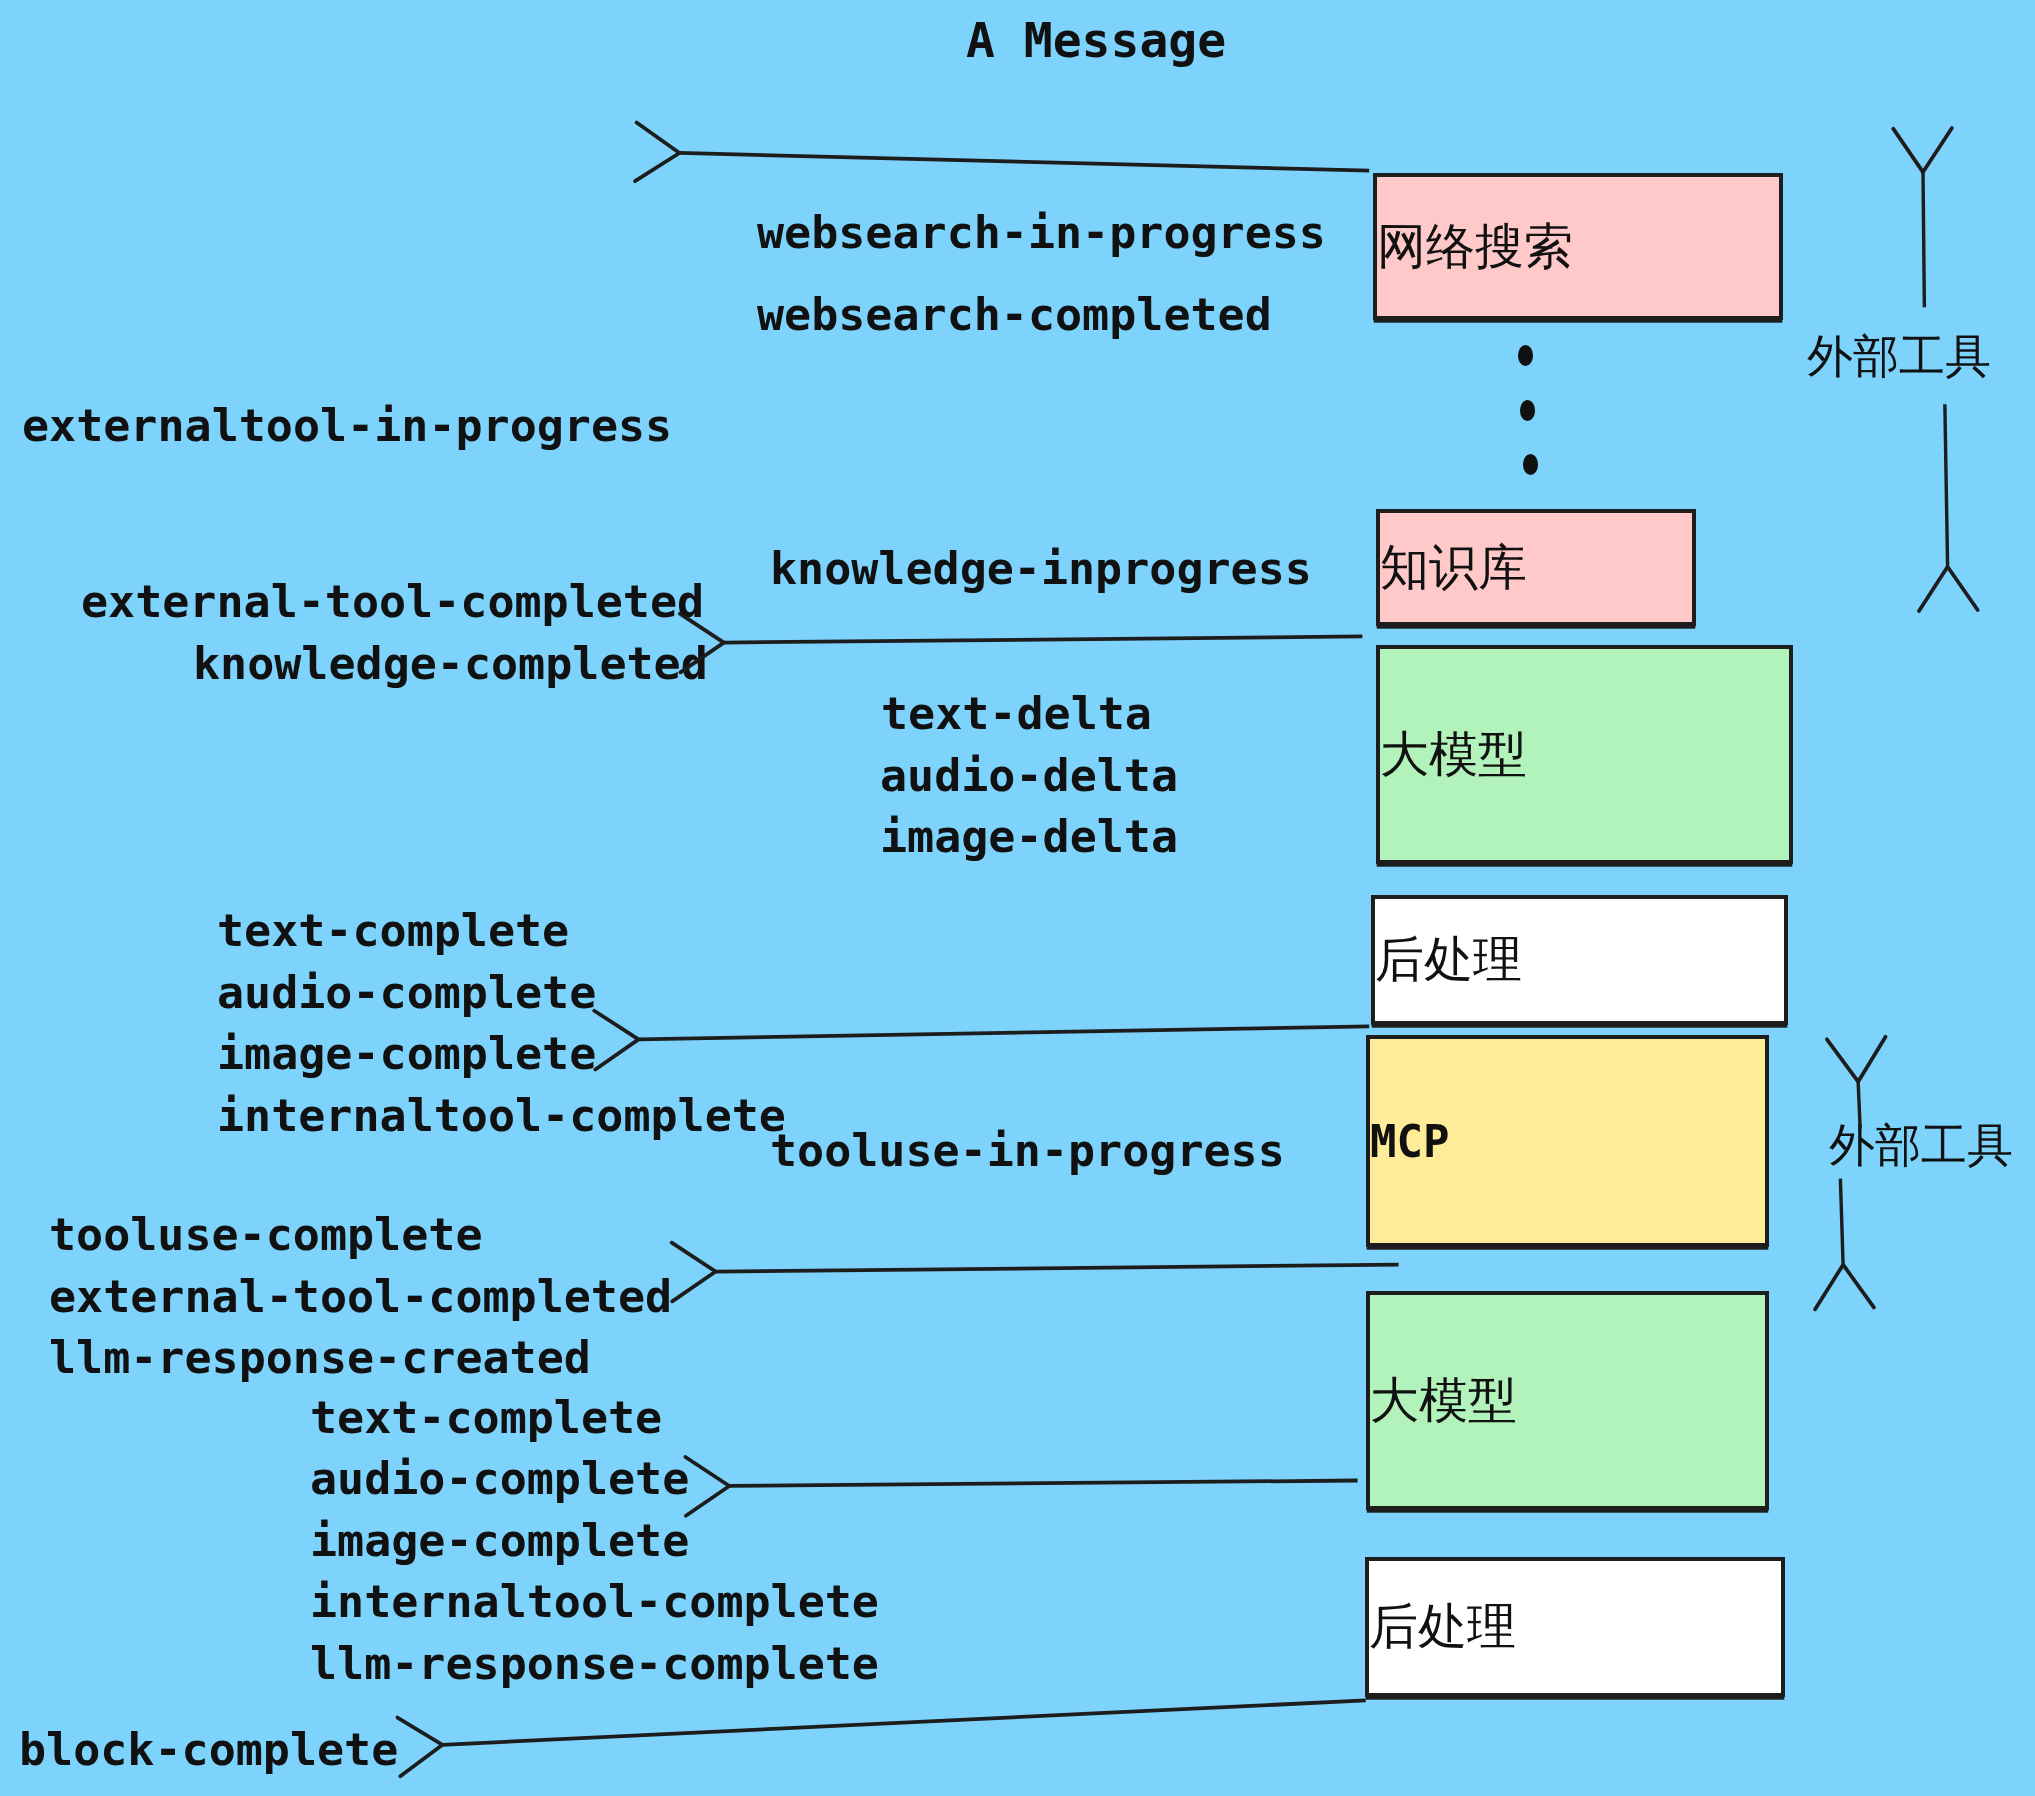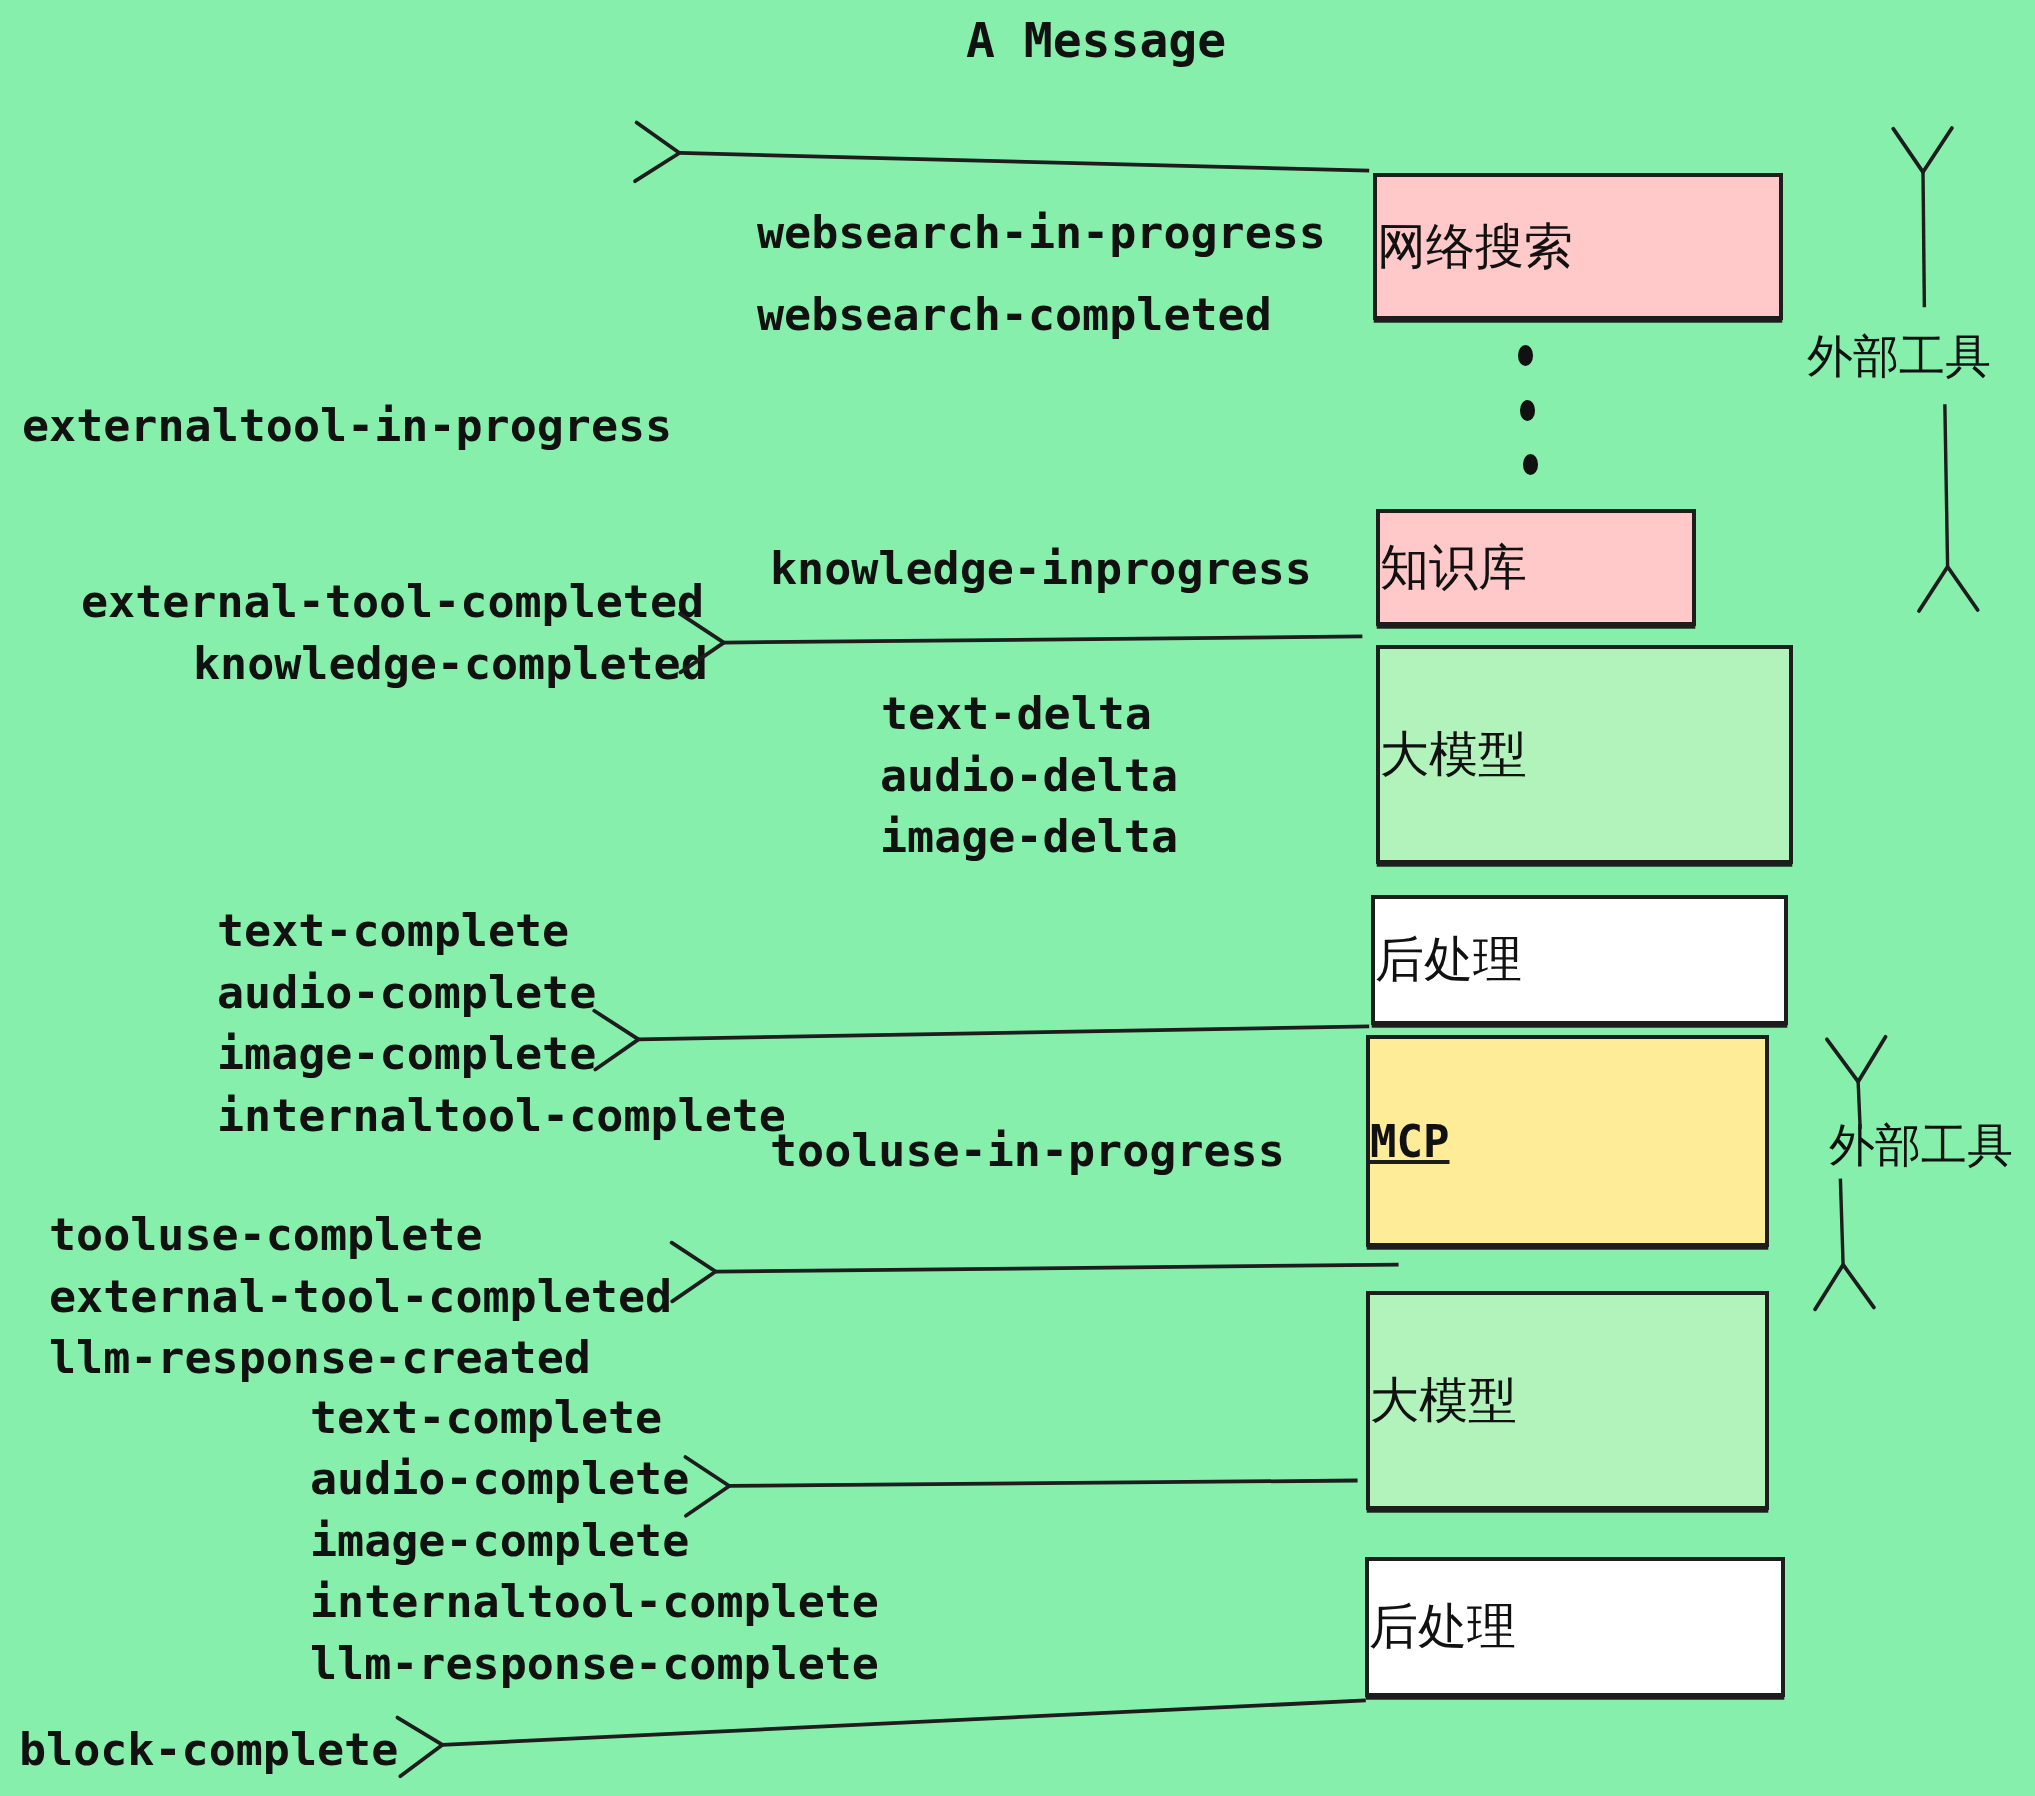--- a/index.html
+++ b/index.html
@@ -6,21 +6,21 @@
     margin: 0;
     padding: 0;
     background: #ffffff;
     width: 2035px;
     height: 1796px;
   }
   #canvas {
     position: relative;
     width: 2035px;
     height: 1796px;
-    background: #86efac;
+    background: #7dd3fc;
     overflow: hidden;
     color: #1d1d1d;
   }
   .title {
     position: absolute;
     font: bold 48px "DejaVu Sans Mono", monospace;
     white-space: nowrap;
     color: #111;
   }
   .ev {
@@ -107,21 +107,21 @@
   </div>
 
   <div class="node" style="left: 1376px; top: 645px; width: 417px; height: 219px; background: rgb(178, 242, 187);">
     <span class="node-label">大模型</span>
   </div>
 
   <div class="node" style="left: 1371px; top: 895px; width: 417px; height: 130px; background: rgb(255, 255, 255);">
     <span class="node-label">后处理</span>
   </div>
 
-  <div class="node" style="left: 1366px; top: 1035px; width: 403px; height: 212px; background: rgb(255, 236, 153); text-decoration: underline;">
+  <div class="node" style="left: 1366px; top: 1035px; width: 403px; height: 212px; background: rgb(255, 236, 153);">
     <span class="node-label mono">MCP</span>
   </div>
 
   <div class="node" style="left: 1366px; top: 1291px; width: 403px; height: 219px; background: rgb(178, 242, 187);">
     <span class="node-label">大模型</span>
   </div>
 
   <div class="node" style="left: 1365px; top: 1557px; width: 420px; height: 140px; background: rgb(255, 255, 255);">
     <span class="node-label">后处理</span>
   </div>

